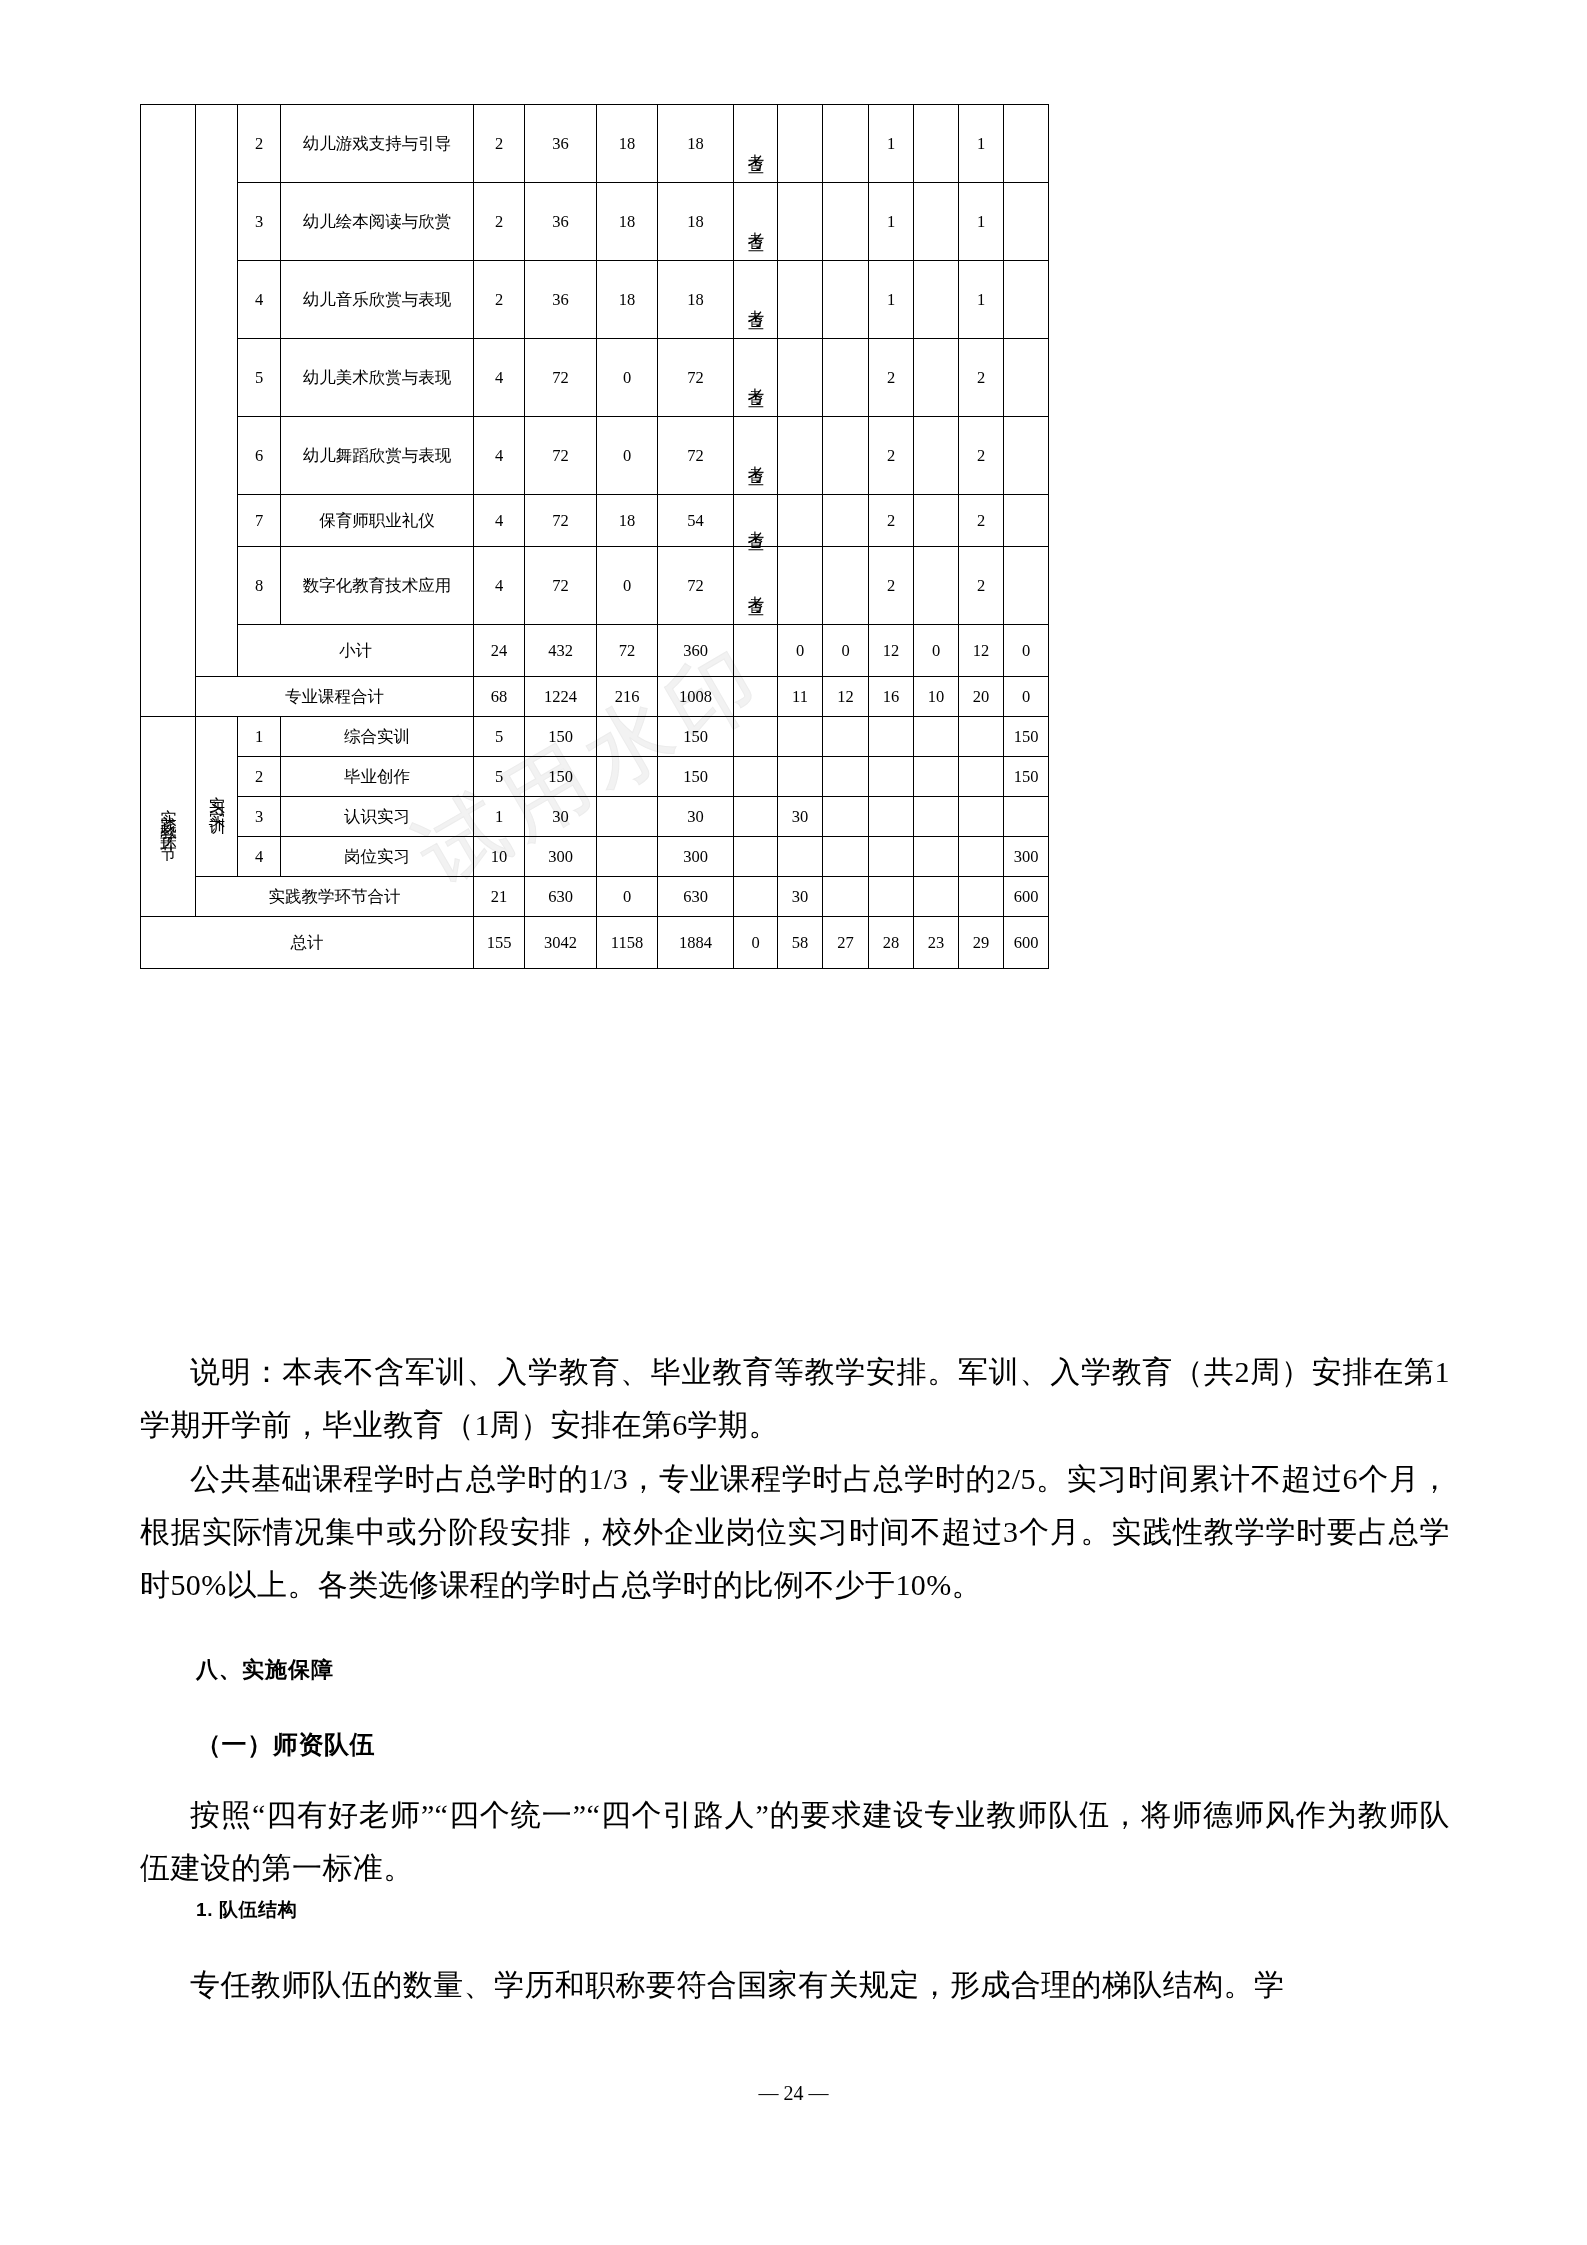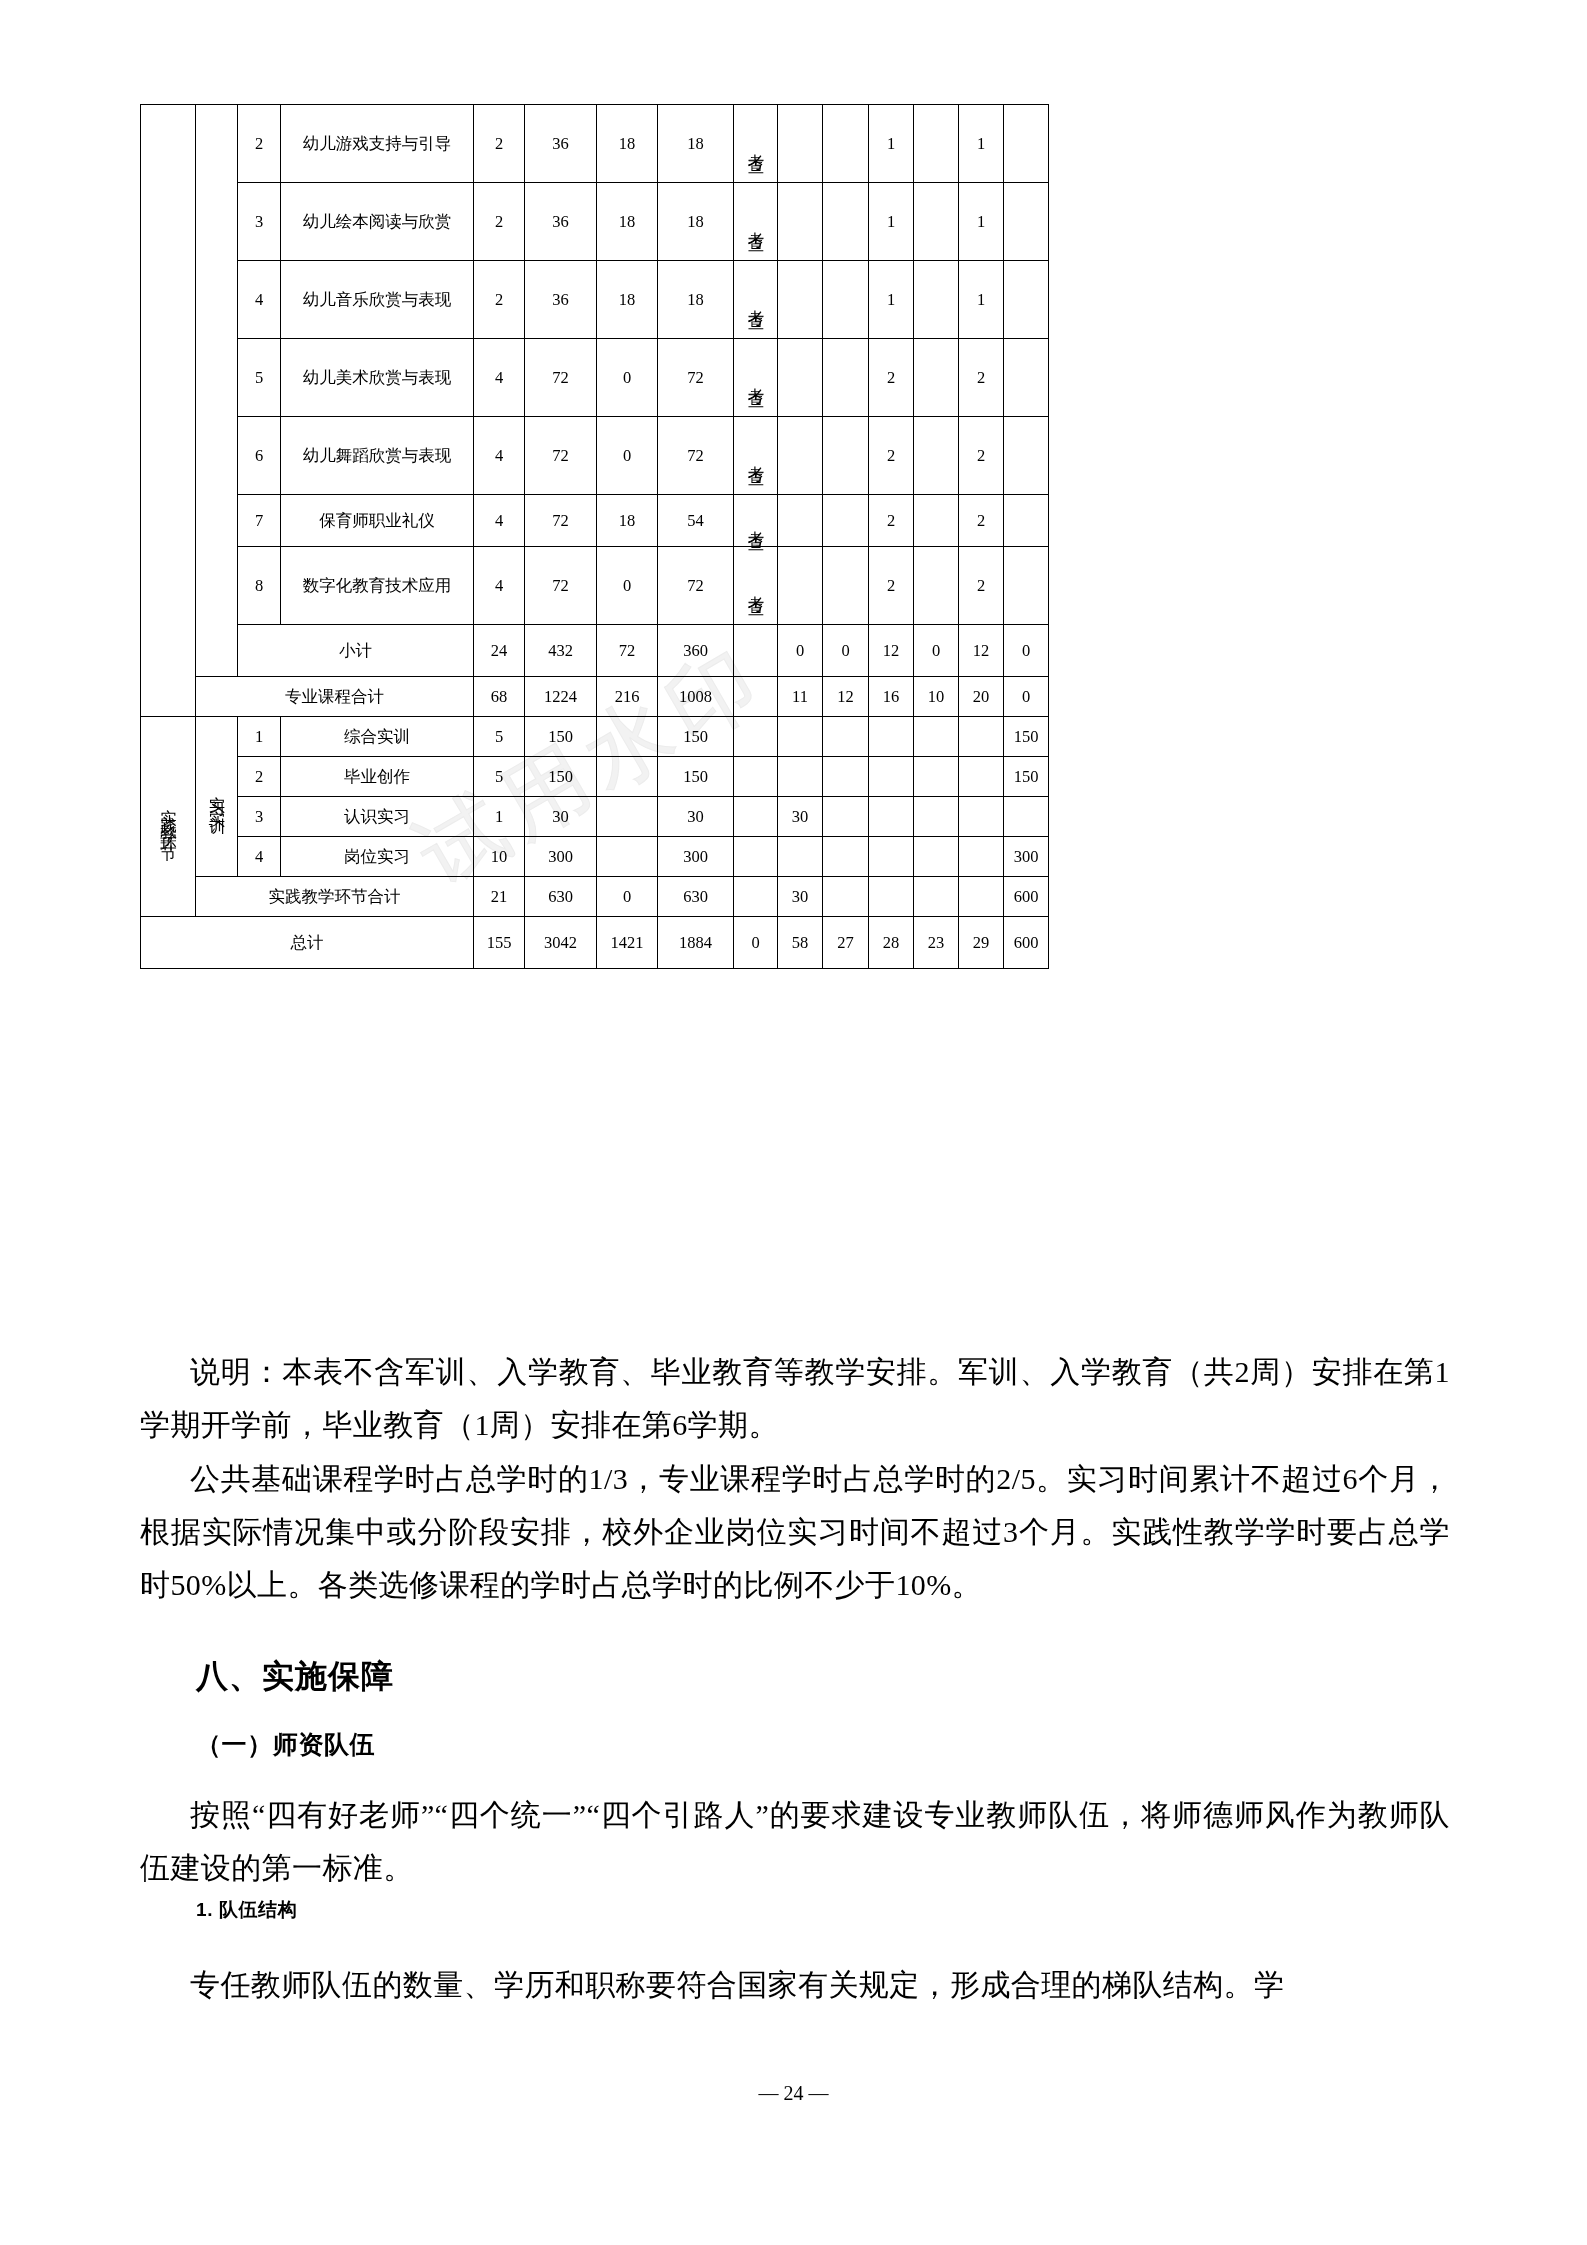--- a/index.html
+++ b/index.html
@@ -99,21 +99,21 @@
     color: #000;
     text-align: justify;
     text-justify: inter-ideograph;
     z-index: 10;
   }
   .para.indent { text-indent: 50px; }
   .hd1 {
     position: absolute;
     font-family: Liberation Serif, serif;
     font-weight: bold;
-    font-size: 32px;
+    font-size: 22px;
     letter-spacing: 1px;
     z-index: 10;
   }
   .hd2 {
     position: absolute;
     font-family: "Liberation Sans", "DejaVu Sans", sans-serif;
     font-weight: bold;
     font-size: 25px;
     letter-spacing: 0.6px;
     z-index: 10;
@@ -386,21 +386,21 @@
           <td></td>
           <td></td>
           <td></td>
           <td>600</td>
         </tr>
 
         <tr class="rowmed">
           <td colspan="4">总计</td>
           <td>155</td>
           <td>3042</td>
-          <td>1421</td>
+          <td>1158</td>
           <td>1884</td>
           <td>0</td>
           <td>58</td>
           <td>27</td>
           <td>28</td>
           <td>23</td>
           <td>29</td>
           <td>600</td>
         </tr>
 

